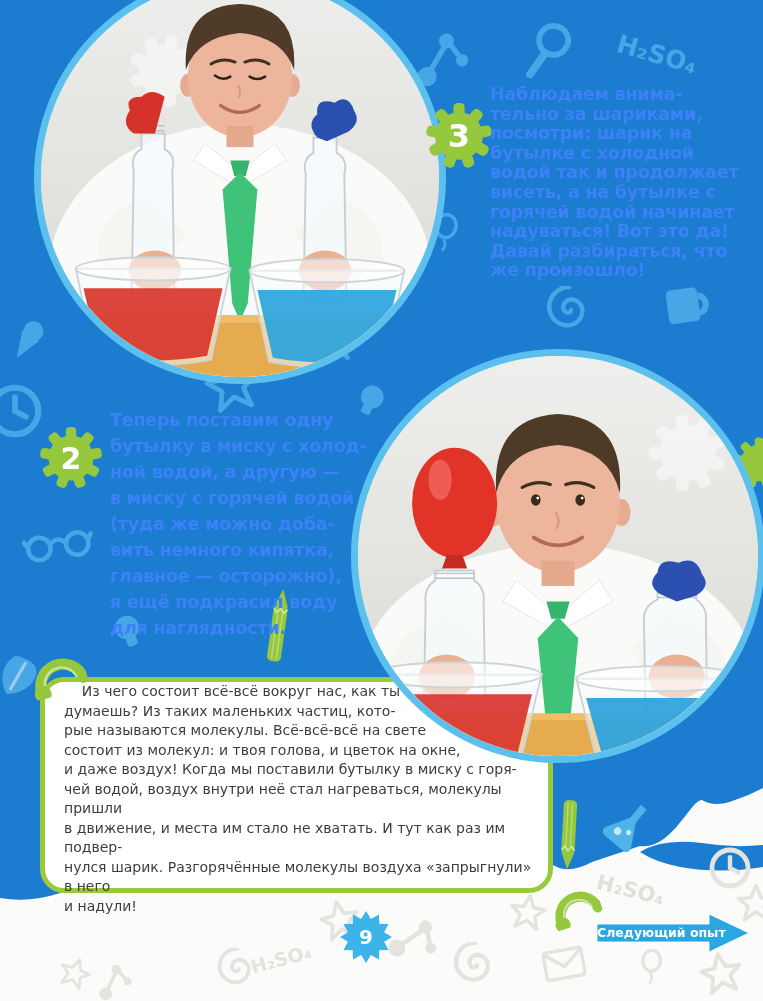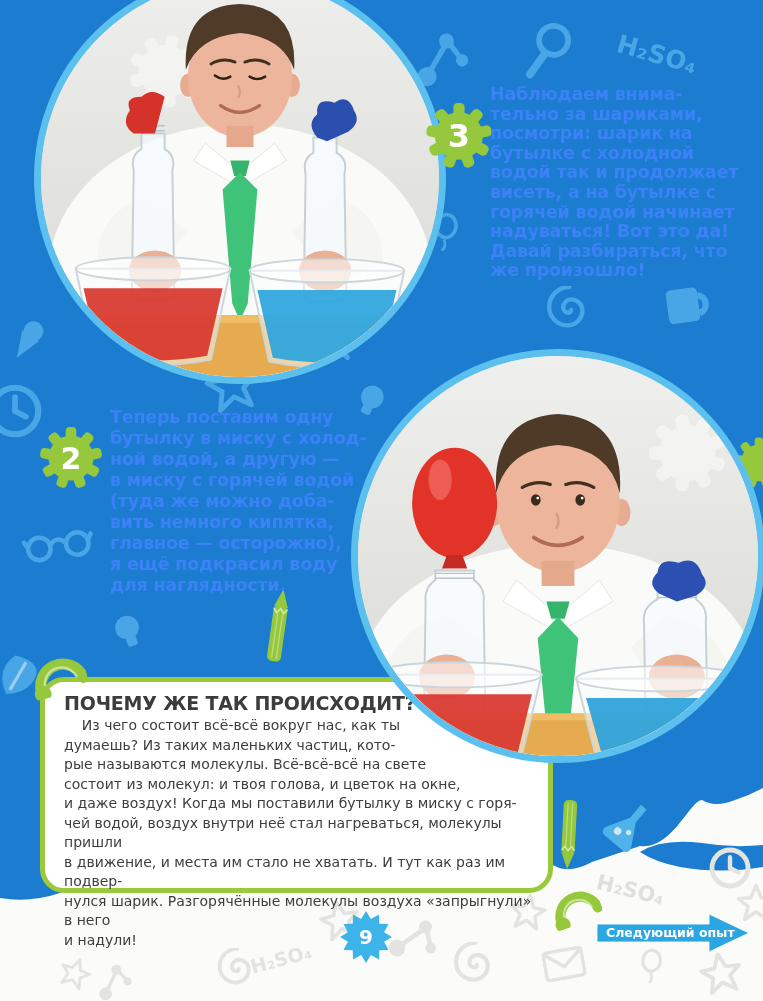--- a/index.html
+++ b/index.html
@@ -17,31 +17,31 @@
   
   .badge{position:absolute;z-index:4;}
   .badge .num{position:absolute;inset:0;display:flex;align-items:center;justify-content:center;color:#fff;font-weight:bold;}
   .badge3{left:424px;top:101px;width:70px;height:70px;}
   .badge3 .num{font-size:32px;}
   .badge2{left:38px;top:425px;width:66px;height:66px;}
   .badge2 .num{font-size:30px;}
   
   .step-text{position:absolute;z-index:4;color:#3b82f6;font-weight:bold;white-space:pre-line;letter-spacing:-0.2px;}
   .step3-text{left:490px;top:85px;width:272px;font-size:17.5px;line-height:19.6px;}
-  .step2-text{left:110px;top:407px;width:292px;font-size:17.5px;line-height:21px;}
+  .step2-text{left:110px;top:407px;width:292px;font-size:17.5px;line-height:26px;}
   
   .explain{position:absolute;left:40px;top:677px;width:513px;height:216px;background:#ffffff;border:5px solid #9aca3c;border-radius:24px;z-index:3;box-sizing:border-box;}
   .explain h2{margin:10px 0 2px 19px;font-size:19px;color:#3c3c3a;letter-spacing:-0.2px;}
   .explain .body{margin:0 8px 0 19px;font-size:14px;line-height:19.5px;color:#3d3d3b;white-space:pre-wrap;}
   
   .page-badge{position:absolute;left:340px;top:911px;width:52px;height:52px;z-index:6;background:#3db4e9;display:flex;align-items:center;justify-content:center;color:#fff;font-weight:bold;font-size:20px;
     clip-path:polygon(100% 50%,84.8% 59.3%,93.3% 75%,75.5% 75.5%,75% 93.3%,59.3% 84.8%,50% 100%,40.7% 84.8%,25% 93.3%,24.5% 75.5%,6.7% 75%,15.2% 59.3%,0% 50%,15.2% 40.7%,6.7% 25%,24.5% 24.5%,25% 6.7%,40.7% 15.2%,50% 0%,59.3% 15.2%,75% 6.7%,75.5% 24.5%,93.3% 25%,84.8% 40.7%);}
   .next-btn{position:absolute;left:597px;top:914px;width:152px;height:38px;z-index:6;cursor:pointer;}
   .next-btn svg{position:absolute;inset:0;}
-  .next-btn .lbl{position:relative;z-index:1;display:block;color:#fff;font-weight:bold;font-size:12.5px;line-height:38px;padding-left:9px;}
+  .next-btn .lbl{position:relative;z-index:1;display:block;color:#fff;font-weight:bold;font-size:12.5px;line-height:38px;}
   .hidden-defs{position:absolute;width:0;height:0;overflow:hidden;}
 </style>
 </head>
 <body>
 
 <div class="page">
 
   <svg class="hidden-defs" aria-hidden="true">
     <defs>
       <symbol id="s-star" viewBox="0 0 24 24">
@@ -329,21 +329,20 @@
 бутылку в миску с холод-
 ной водой, а другую —
 в миску с горячей водой
 (туда же можно доба-
 вить немного кипятка,
 главное — осторожно),
 я ещё подкрасил воду
 для наглядности.</div>
 
   <div class="explain">
-    <h2>ПОЧЕМУ ЖЕ ТАК ПРОИСХОДИТ?</h2>
     <div class="body">    Из чего состоит всё-всё вокруг нас, как ты
 думаешь? Из таких маленьких частиц, кото-
 рые называются молекулы. Всё-всё-всё на свете
 состоит из молекул: и твоя голова, и цветок на окне,
 и даже воздух! Когда мы поставили бутылку в миску с горя-
 чей водой, воздух внутри неё стал нагреваться, молекулы пришли
 в движение, и места им стало не хватать. И тут как раз им подвер-
 нулся шарик. Разгорячённые молекулы воздуха «запрыгнули» в него
 и надули!</div>
   </div>

